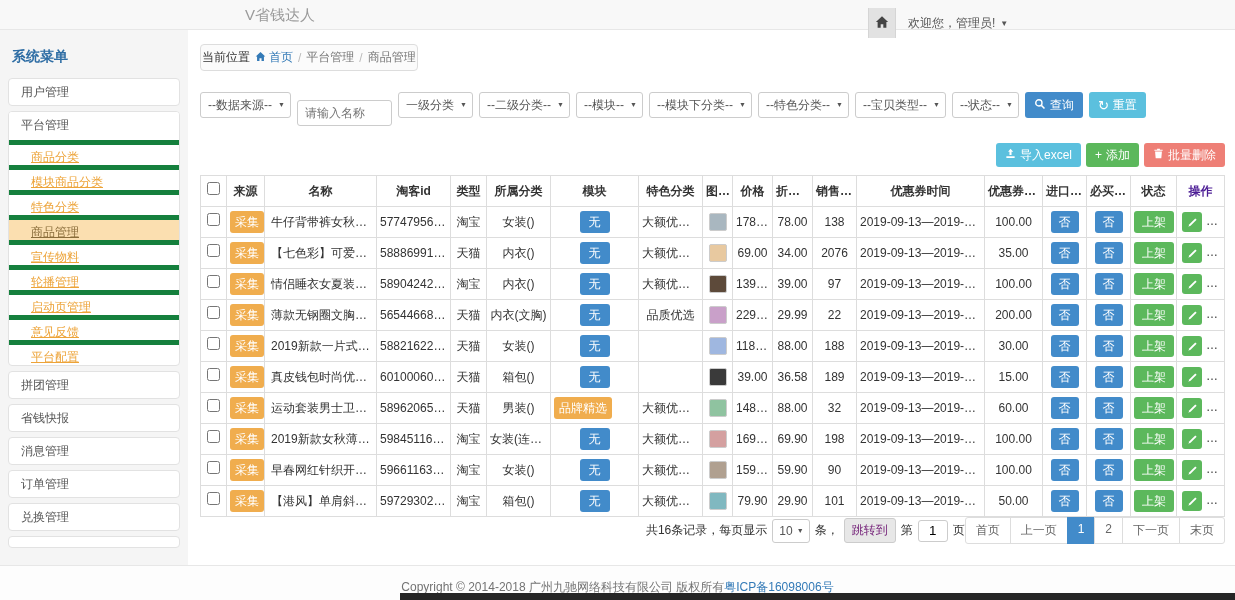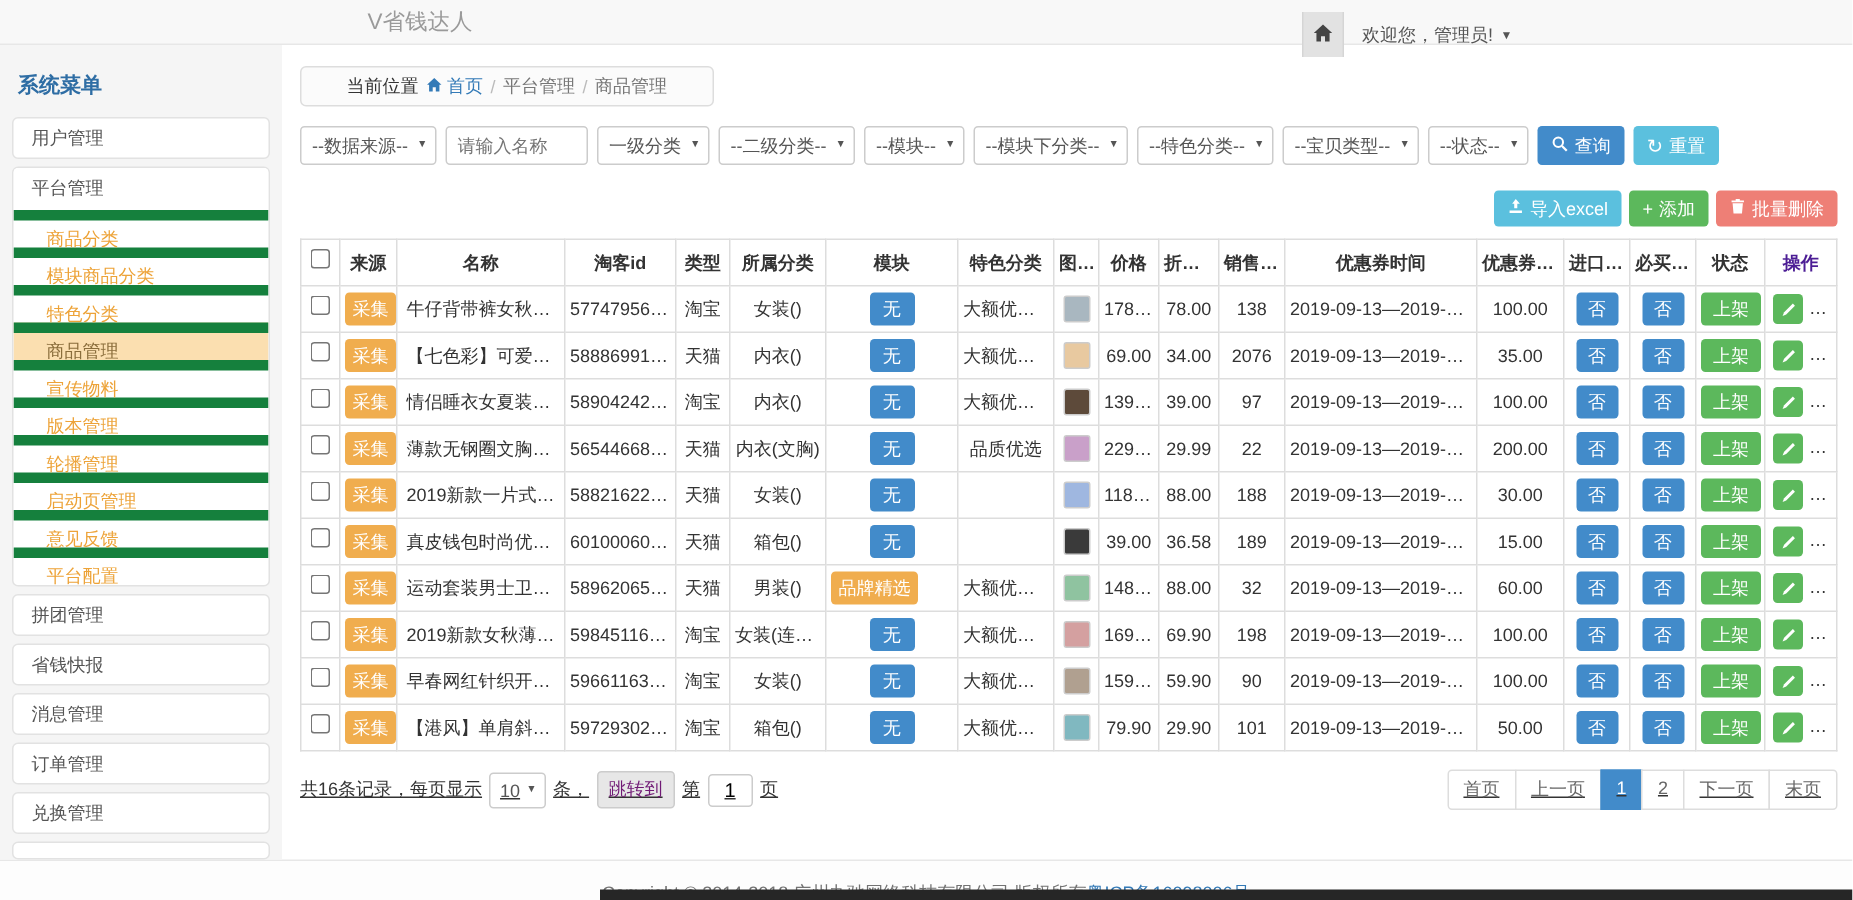--- a/index.html
+++ b/index.html
@@ -14,37 +14,37 @@
   .welcome { margin-left:12px; color:#555; cursor:pointer; display:flex; align-items:center; gap:5px; }
   .caret { font-size:8px; color:#555; }
 
   
   .layout { display:flex; min-height:535px; align-items:flex-start; }
   .sidebar { width:198px; background:#f5f5f5; padding:12px 8px 0 8px; min-height:535px; }
   .sidebar-title { color:#2e6da4; font-size:14px; font-weight:bold; padding:6px 4px 12px 4px; }
   .menu-item { background:#fff; border:1px solid #e2e2e2; border-radius:4px; height:28px; line-height:26px; padding-left:12px; margin-bottom:5px; color:#555; cursor:pointer; overflow:hidden; }
   .menu-group { border:1px solid #e2e2e2; border-radius:4px; background:#fff; margin-bottom:5px; overflow:hidden; }
   .menu-group .group-head { border:none; border-radius:0; margin-bottom:0; }
-  .sub-item { height:25px; line-height:25px; padding-left:22px; color:#eda338; border-top:7px solid #15803d; cursor:pointer; }
+  .sub-item { height:25px; line-height:25px; padding-left:22px; color:#eda338; border-top:5px solid #15803d; cursor:pointer;text-decoration:underline; }
   .sub-item.active { background:#fbdfb0; color:#8a6d3b; }
   .menu-item.clipped { height:12px; margin-bottom:0; }
 
   .main { flex:1; padding:14px 10px 0 12px; }
 
   
-  .breadcrumb { display:inline-flex; align-items:center; gap:5px; border:1px solid #ddd; background:#fbfbfb; border-radius:4px; padding:4px 30px; color:#333; }
+  .breadcrumb { display:inline-flex; align-items:center; gap:5px; border:1px solid #ddd; background:#fbfbfb; border-radius:4px; padding:4px 1px; color:#333; }
   .breadcrumb .home-link { color:#337ab7; cursor:pointer; display:inline-flex; align-items:center; gap:3px; }
   .breadcrumb .sep { color:#bbb; }
   .breadcrumb .crumb { color:#777; }
 
   
   .filters { margin-top:13px; display:flex; align-items:center; gap:6px; flex-wrap:nowrap; }
   .fsel { height:26px; line-height:24px; border:1px solid #ccc; border-radius:3px; background:#fff; padding:0 18px 0 7px; position:relative; color:#555; cursor:pointer; white-space:nowrap; }
   .fsel::after { content:"▼"; font-size:7px; color:#555; position:absolute; right:5px; top:50%; transform:translateY(-50%); }
-  .ftext { height:26px; border:1px solid #ccc; border-radius:3px; padding:0 7px; width:95px; color:#555; font-size:12px; font-family:inherit; }
+  .ftext { height:26px; border:1px solid #ccc; border-radius:3px; padding:0 7px; width:95px; color:#555; font-size:12px; font-family:inherit;margin-top:16px; }
   .btn { height:26px; border:none; border-radius:3px; color:#fff; font-size:12px; padding:0 9px; display:inline-flex; align-items:center; gap:4px; cursor:pointer; font-family:inherit; }
   .btn-primary { background:#428bca; }
   .btn-info { background:#5bc0de; }
   .btn-success { background:#5cb85c; }
   .btn-danger { background:#ee7f76; }
   .refresh-glyph { font-size:13px; line-height:1; }
 
   
   .toolbar { margin-top:17px; display:flex; justify-content:flex-end; gap:5px; }
   .toolbar .btn { height:24px; }
@@ -59,21 +59,21 @@
   .badge-blue { background:#428bca; color:#fff; border-radius:3px; padding:2px 9px; display:inline-block; }
   .sbtn-blue { background:#428bca; color:#fff; border-radius:3px; padding:2px 8px; display:inline-block; cursor:pointer; }
   .sbtn-green { background:#5cb85c; color:#fff; border-radius:3px; padding:2px 8px; display:inline-block; cursor:pointer; }
   .thumb { width:18px; height:18px; border:1px solid #ccc; border-radius:2px; display:inline-block; vertical-align:middle; }
   .op-btn { width:20px; height:20px; border:none; border-radius:3px; display:inline-flex; align-items:center; justify-content:center; margin:0 2px; cursor:pointer; vertical-align:middle; }
   .op-edit { background:#5cb85c; }
   .op-del { background:#d9534f; }
   .mod-text { margin-left:3px; }
 
   
-  .page-row { margin-top:12px; display:flex; justify-content:space-between; align-items:center; color:#333;text-decoration:underline; }
+  .page-row { display:flex; justify-content:flex-end; align-items:center; color:#333; }
   .page-left { display:flex; align-items:center; gap:5px; }
   .pp-sel { height:24px; line-height:22px; padding:0 16px 0 6px; }
   .jump-chip { background:#e7e7e7; border:1px solid #ccc; border-radius:3px; padding:3px 7px; color:#701a75; cursor:pointer; }
   .page-input { width:30px; height:22px; border:1px solid #ccc; border-radius:3px; text-align:center; font-family:inherit; }
   .pager { display:flex; }
   .pg { border:1px solid #ddd; background:#fff; color:#666; padding:4px 10px; margin-left:-1px; cursor:pointer; }
   .pg:first-child { border-radius:3px 0 0 3px; margin-left:0; }
   .pg:last-child { border-radius:0 3px 3px 0; }
   .pg.active { background:#428bca; border-color:#428bca; color:#fff; }
 
@@ -106,21 +106,20 @@
     <div class="sidebar-title">系统菜单</div>
     <nav id="sidebar-menu">
         <div class="menu-item">用户管理</div>
         <div class="menu-group">
           <div class="menu-item group-head">平台管理</div>
           <div class="sub-item">商品分类</div>
           <div class="sub-item">模块商品分类</div>
           <div class="sub-item">特色分类</div>
           <div class="sub-item active">商品管理</div>
           <div class="sub-item">宣传物料</div>
-          <div class="sub-item">版本管理</div>
           <div class="sub-item">轮播管理</div>
           <div class="sub-item">启动页管理</div>
           <div class="sub-item">意见反馈</div>
           <div class="sub-item">平台配置</div>
         </div>
         <div class="menu-item">拼团管理</div>
         <div class="menu-item">省钱快报</div>
         <div class="menu-item">消息管理</div>
         <div class="menu-item">订单管理</div>
         <div class="menu-item">兑换管理</div>

